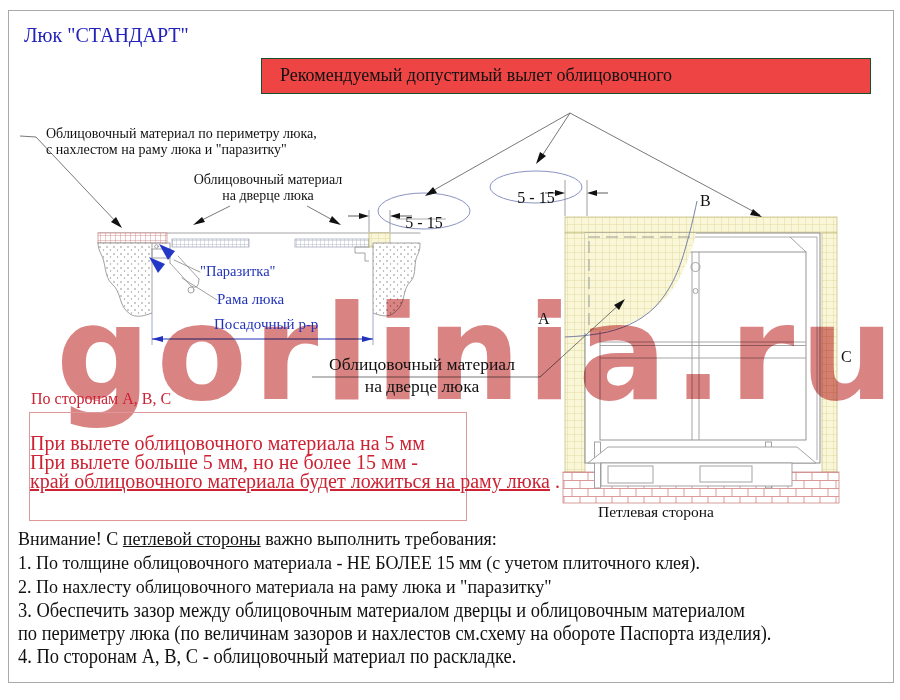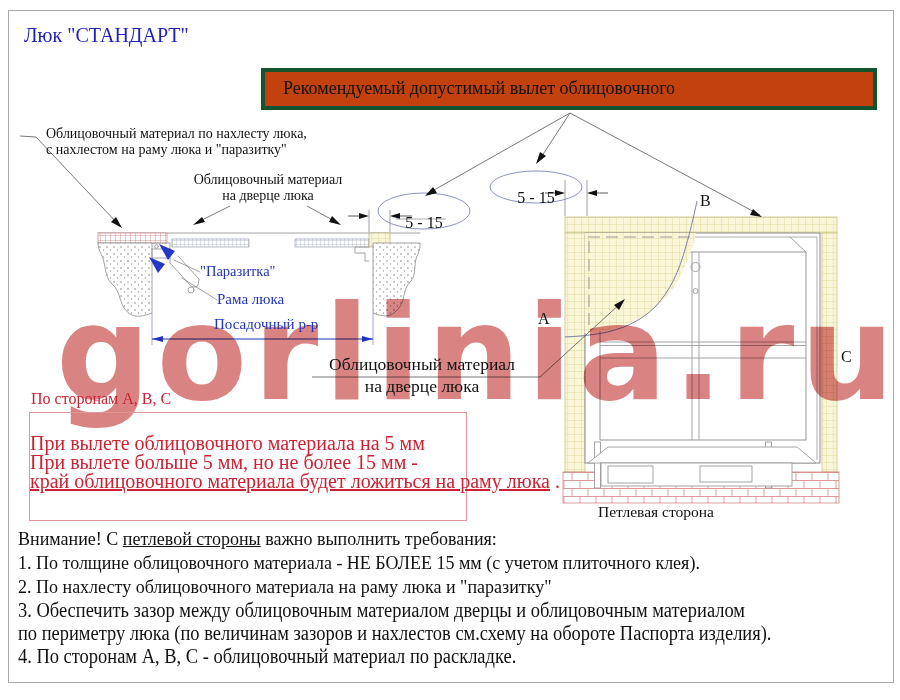--- a/index.html
+++ b/index.html
@@ -7,22 +7,22 @@
         font-family:"Liberation Serif","DejaVu Serif",serif;color:#111;}
   #border-rect{position:absolute;left:8px;top:10px;width:884px;height:671px;
         border:1px solid #a9a9a9;z-index:0;}
   svg.draw{position:absolute;left:0;top:0;z-index:1;}
   #watermark{position:absolute;left:56px;top:276px;z-index:2;
         font-family:"DejaVu Sans","Liberation Sans",sans-serif;
         font-size:132px;font-weight:bold;letter-spacing:6px;color:#b91c1c;opacity:.55;
         mix-blend-mode:multiply;pointer-events:none;white-space:nowrap;}
   .txt{position:absolute;z-index:3;white-space:nowrap;}
   #title{left:24px;top:24px;font-size:20px;color:#2222bb;}
-  #rec-box{left:261px;top:68px;width:590px;border:4px solid #14532d;
-        padding:5px 0 6px 18px;font-size:18px;line-height:23px;background:#c2410c;}
+  #rec-box{left:261px;top:58px;width:590px;border:1px solid #14532d;
+        padding:5px 0 6px 18px;font-size:18px;line-height:23px;background:#ef4444;}
   #lbl-perimeter{left:46px;top:126px;font-size:14px;line-height:16px;}
   #lbl-door-small{left:180px;top:172px;width:176px;text-align:center;font-size:14px;line-height:16px;}
   .blue{color:#2233bb;}
   #lbl-parasitka{left:200px;top:263px;font-size:14.5px;}
   #lbl-rama{left:217px;top:291px;font-size:15px;}
   #lbl-posad{left:214px;top:316px;font-size:15px;}
   .dim{width:60px;text-align:center;font-size:16px;margin-top:12px;}
   #dim-left{left:394px;top:202px;}
   #dim-right{left:506px;top:177px;}
   .side-letter{font-size:16px;}
@@ -193,21 +193,21 @@
 
   <div id="watermark">gorlinia.ru</div>
 
   <div class="txt" id="title">Люк "СТАНДАРТ"</div>
 
   <div class="txt" id="rec-box">
     <div>Рекомендуемый допустимый вылет облицовочного</div>
   </div>
 
   <div class="txt" id="lbl-perimeter">
-    <div>Облицовочный материал по нахлесту люка,</div>
+    <div>Облицовочный материал по периметру люка,</div>
     <div>с нахлестом на раму люка и "паразитку"</div>
   </div>
 
   <div class="txt" id="lbl-door-small">
     <div>Облицовочный материал</div>
     <div>на дверце люка</div>
   </div>
 
   <div class="txt blue" id="lbl-parasitka">"Паразитка"</div>
   <div class="txt blue" id="lbl-rama">Рама люка</div>

